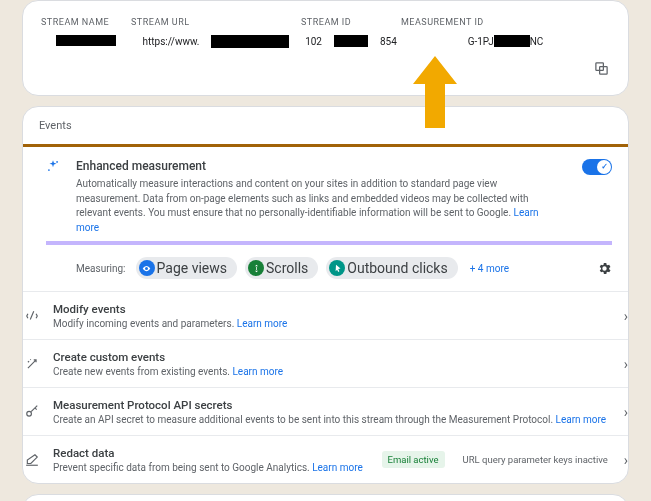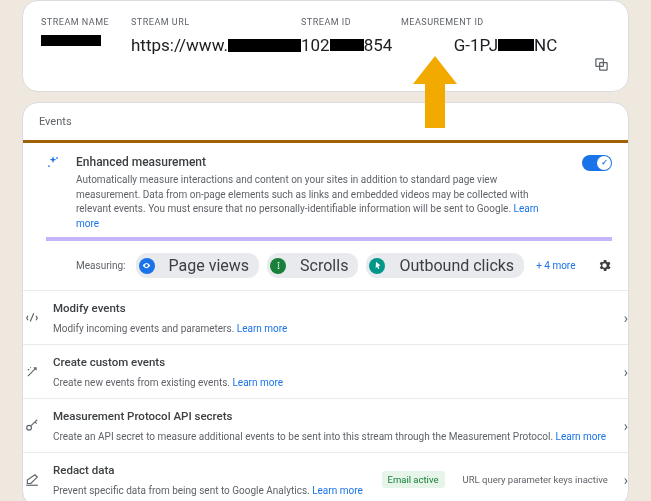--- a/index.html
+++ b/index.html
@@ -31,25 +31,26 @@
     .col-url { width: 170px; }
     .col-id { width: 100px; }
     .col-mid { flex: 1; }
     .head-label {
       font-size: 9px;
       letter-spacing: .5px;
       color: #5f6368;
       margin-bottom: 8px;
     }
     .head-val {
-      font-size: 17px;
+      font-size: 10px;
       color: #202124;
       display: flex;
       align-items: center;
-      gap: 0;
+      gap: 12px;
+      justify-content: center;
     }
     .redact {
       background: #000;
       display: inline-block;
     }
     .rn { width: 60px; height: 11px; }
     .ru { width: 78px; height: 13px; }
     .ri { width: 34px; height: 12px; }
     .rm { width: 36px; height: 12px; }
     .copy-btn {
@@ -87,44 +88,44 @@
       font-weight:bold;
     }
     .measuring-row {
       display:flex; align-items:center; gap:8px;
       padding: 12px 0 12px 30px;
       margin-top: 6px;
       border-top: 4px solid #c4b5fd;
     }
     .meas-label { font-size:10px; color:#5f6368; margin-right:2px; }
     .pill {
-      display:flex; align-items:center; gap:14px;
+      display:flex; align-items:center; gap:2px;
       background:#e8eaed; border-radius: 11px;
       padding: 3px 10px 3px 3px;
-      font-size: 16px; color:#3c4043;
+      font-size: 14px; color:#3c4043;
     }
     .pill .circ {
       width:16px; height:16px; border-radius:50%;
       display:flex; align-items:center; justify-content:center;
     }
     .c-blue{background:#1a73e8;} .c-green{background:#188038;} .c-teal{background:#009688;}
     .more-link { color:#1a73e8; font-size:10px; cursor:pointer; margin-left:4px;}
     .gear { margin-left:auto; cursor:pointer; }
     
     .item-row {
       display:flex; align-items:center; gap:12px;
       padding: 10px 0;
       border-top: 1px solid #e8eaed;
       cursor:pointer;
     }
     .item-row:first-of-type{ border-top:none; }
     .item-icon { width:18px; flex:none; color:#5f6368; display:flex; align-items:center; justify-content:center;}
     .item-body { flex:1; min-width:0; }
     .item-title { font-size:11.5px; font-weight:500; color:#3c4043; }
-    .item-desc { font-size:10px; color:#5f6368; margin-top:8px; }
+    .item-desc { font-size:10px; color:#5f6368; margin-top:2px; }
     .badge-green {
       background:#e6f4ea; color:#188038; font-size:9.5px;
       padding:3px 6px; border-radius:3px; margin-right:6px;
     }
     .badge-gray { color:#5f6368; font-size:9.5px; margin-right:4px;}
     .chev { color:#5f6368; font-size:14px; flex:none;}
     
     .arrow {
       position:absolute; left:413px; top:56px; z-index:50;
       pointer-events:none;

